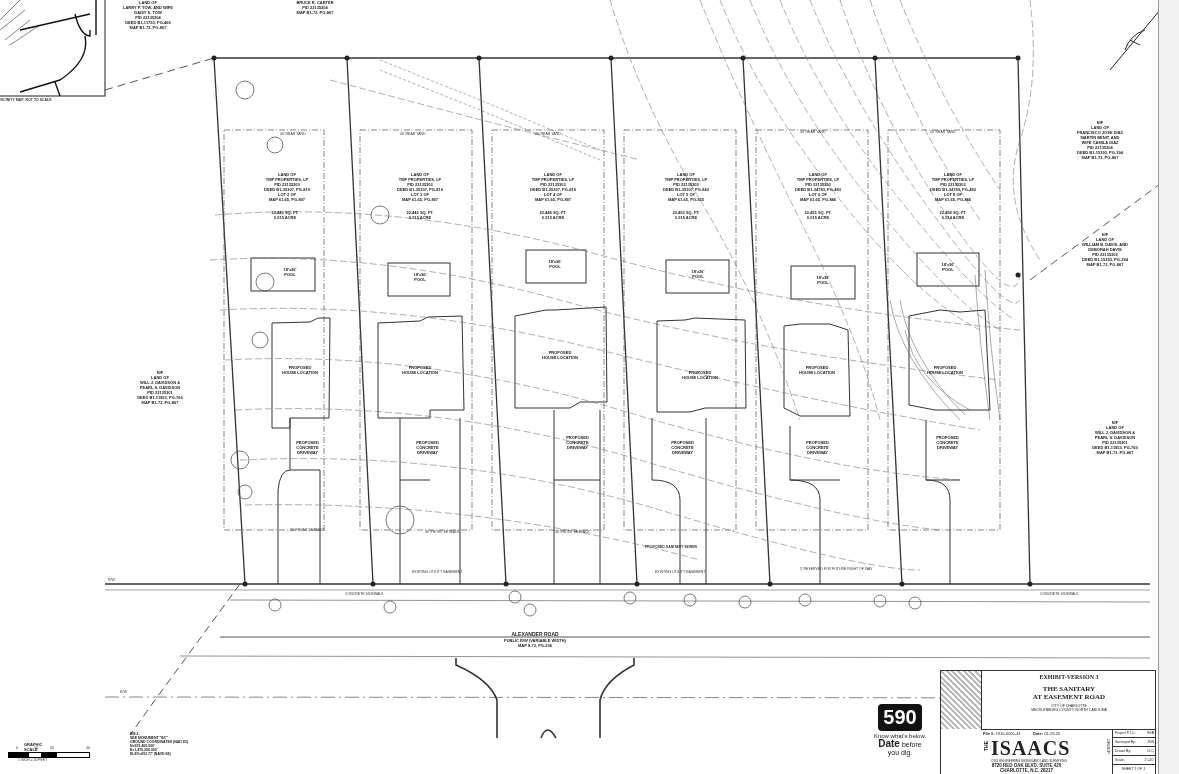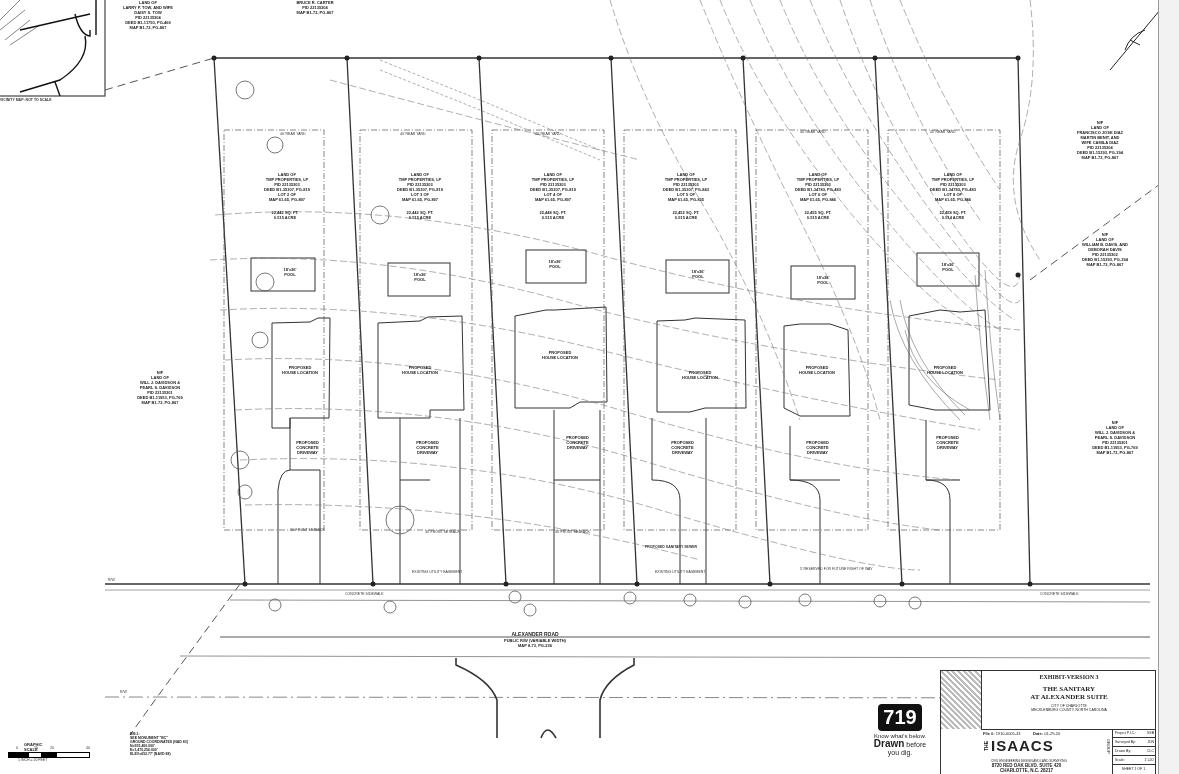--- a/index.html
+++ b/index.html
@@ -9,21 +9,21 @@
   .tiny{position:absolute;font-size:3.5px;line-height:4px;color:#333;white-space:nowrap;}
   .edge{position:absolute;top:0;right:0;width:20px;height:774px;background:#f2f2f2;border-left:1.5px solid #999;}
   .tb{position:absolute;left:940px;top:670px;width:214px;height:104px;border:1px solid #333;background:#fff;}
   .tb-map{position:absolute;left:0;top:0;width:40px;height:58px;border-right:1px solid #333;background:repeating-linear-gradient(45deg,#bbb 0 2px,#fff 2px 4px);}
   .tb-ver{position:absolute;left:44px;top:3px;width:168px;text-align:center;font-size:6px;font-weight:bold;font-family:"Liberation Serif",serif;}
   .tb-t1{position:absolute;left:44px;top:14px;width:168px;text-align:center;font-size:7px;font-weight:bold;font-family:"Liberation Serif",serif;line-height:8px;}
   .tb-city{position:absolute;left:44px;top:33px;width:168px;text-align:center;font-size:3.5px;line-height:4px;}
   .tb-row{position:absolute;left:40px;top:58px;width:174px;height:46px;border-top:1px solid #333;}
   .tb-file{position:absolute;left:42px;top:60px;font-size:4px;}
   .tb-date{position:absolute;left:92px;top:60px;font-size:4px;}
-  .tb-isaacs{position:absolute;left:50px;top:66px;font-size:15px;font-weight:bold;font-family:Liberation Sans, sans-serif;letter-spacing:1px;}
+  .tb-isaacs{position:absolute;left:50px;top:66px;font-size:20px;font-weight:bold;font-family:Liberation Serif, serif;letter-spacing:1px;}
   .tb-group{position:absolute;left:42px;top:70px;font-size:5px;font-weight:bold;writing-mode:vertical-rl;transform:rotate(180deg);}
   .tb-group2{position:absolute;left:165px;top:68px;font-size:4px;writing-mode:vertical-rl;}
   .tb-sub{position:absolute;left:50px;top:88px;font-size:3px;}
   .tb-info{position:absolute;left:171px;top:58px;width:43px;height:46px;border-left:1px solid #333;font-size:3.5px;}
   .tb-info div{height:8px;border-bottom:1px solid #333;display:flex;justify-content:space-between;padding:0 2px;align-items:center;}
   .tb-addr{position:absolute;left:0;top:92px;width:171px;text-align:center;font-size:4.5px;font-weight:bold;line-height:5px;}
   .tb-sheet{position:absolute;left:171px;top:96px;width:43px;text-align:center;font-size:3.5px;}
   .c811{position:absolute;left:872px;top:704px;width:56px;text-align:center;}
   .c811 .logo{display:inline-block;background:#111;color:#fff;font-weight:bold;font-size:20px;padding:2px 5px;border-radius:4px;font-family:"Liberation Sans",sans-serif;}
   .c811 .k{font-size:6px;line-height:7px;margin-top:2px;}
@@ -345,31 +345,31 @@
   <div class="bm">
     <div>BM-1:</div>
     <div>SEE MONUMENT "BC"</div>
     <div>GROUND COORDINATES (NAD 83)</div>
     <div>N=555,400.000'</div>
     <div>E=1,470,256.000'</div>
     <div>ELEV=653.77' (NAVD 88)</div>
   </div>
 
   <div class="c811">
-    <span class="logo">719</span>
+    <span class="logo">590</span>
     <div class="k">Know what's below.</div>
-    <div class="c"><b>Drawn</b><span> before you dig.</span></div>
+    <div class="c"><b>Date</b><span> before you dig.</span></div>
   </div>
 
   <div class="tb">
     <div class="tb-map"></div>
     <div class="tb-ver">EXHIBIT-VERSION 3</div>
     <div class="tb-t1">
       <div>THE SANITARY</div>
-      <div>AT ALEXANDER SUITE</div>
+      <div>AT EASEMENT ROAD</div>
     </div>
     <div class="tb-city">
       <div>CITY OF CHARLOTTE</div>
       <div>MECKLENBURG COUNTY, NORTH CAROLINA</div>
     </div>
     <div class="tb-row"></div>
     <div class="tb-file"><b>File #:</b> <span>1910-0005-43</span></div>
     <div class="tb-date"><b>Date:</b> <span>01-29-20</span></div>
     <div class="tb-group">THE</div>
     <div class="tb-isaacs">ISAACS</div>

